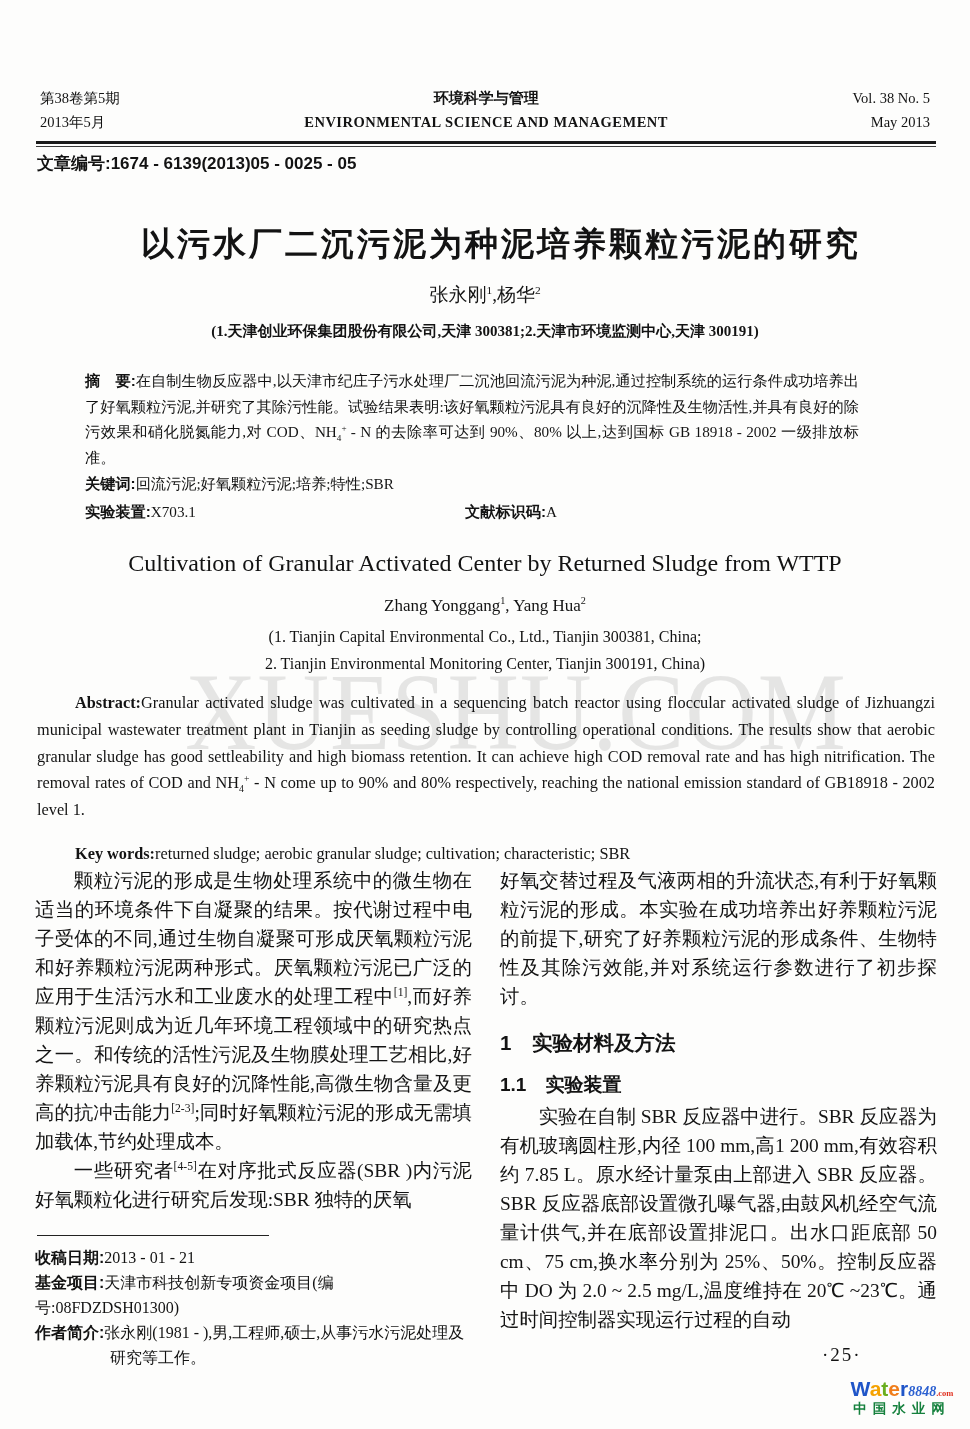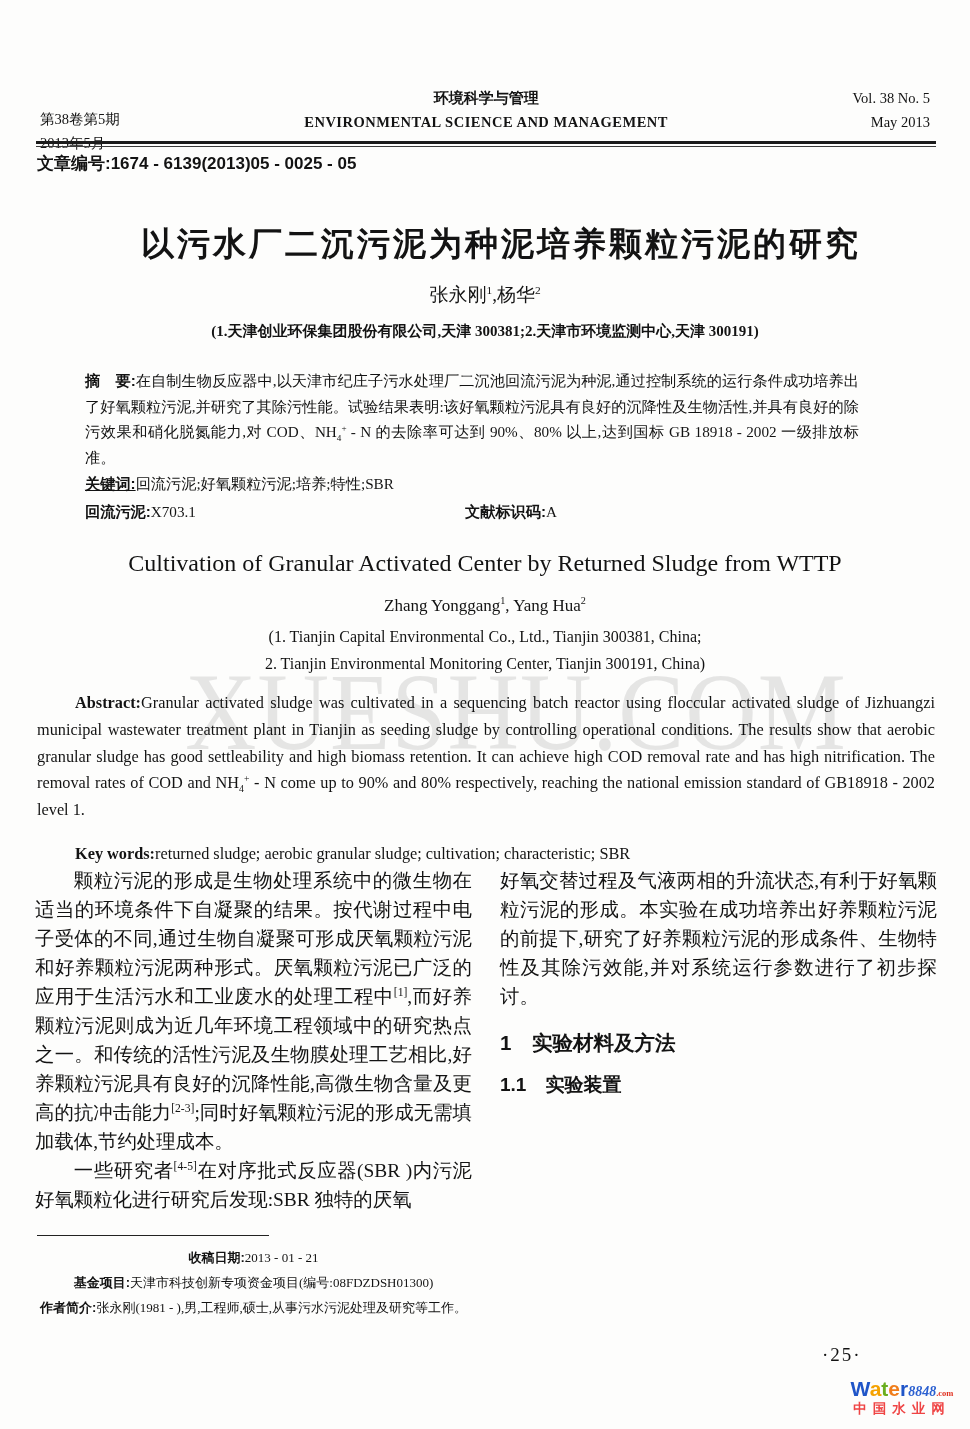--- a/index.html
+++ b/index.html
@@ -6,39 +6,39 @@
   .page{
     position:relative;width:970px;height:1429px;background:#fdfdfc;
     color:#131313;font-family:"Liberation Serif", serif;overflow:hidden;
   }
   sup{font-size:0.6em;vertical-align:super;line-height:0;}
   sub{font-size:0.6em;vertical-align:sub;line-height:0;}
 
   
   .hdr{position:absolute;top:86px;left:40px;right:40px;display:flex;justify-content:space-between;align-items:flex-start;}
   .hdr-col{font-size:14.5px;line-height:24px;font-family:"Liberation Serif",serif;}
-  .hdr-left{text-align:left;margin-top:21px;}
+  .hdr-left{text-align:left;}
   .hdr-center{text-align:center;}
   .hdr-right{text-align:right;}
   .jname-cn{font-weight:bold;font-size:15px;font-family:"Liberation Sans",sans-serif;}
   .jname-en{font-weight:bold;font-size:14.5px;letter-spacing:0.5px;}
   .rule{position:absolute;top:141px;left:36px;right:34px;height:2px;border-top:3px solid #1b1b1b;border-bottom:1px solid #3a3a3a;}
   .article-no{position:absolute;top:152px;left:37px;font-weight:bold;font-size:17px;font-family:"Liberation Sans",sans-serif;}
 
   
   .title-cn{position:absolute;top:210px;left:16px;width:100%;text-align:center;
     font-family:Liberation Sans, sans-serif;font-weight:bold;font-size:33px;letter-spacing:3px;margin-top:12px;}
   .authors-cn{position:absolute;top:282px;left:0;width:100%;text-align:center;font-size:19px;}
   .affil-cn{position:absolute;top:322px;left:0;width:100%;text-align:center;font-size:15px;font-weight:600;}
 
   
   .abs-cn{position:absolute;top:368px;left:85px;width:774px;font-size:15.2px;line-height:25.6px;text-align:justify;}
   .abs-cn .lbl{font-weight:bold;font-family:"Liberation Sans",sans-serif;}
   .kw-cn{position:absolute;top:474px;left:85px;width:774px;font-size:15.2px;}
-  .kw-cn .lbl{font-weight:bold;font-family:"Liberation Sans",sans-serif;text-decoration:underline;}
+  .kw-cn .lbl{font-weight:bold;font-family:"Liberation Sans",sans-serif;}
   .clc{position:absolute;top:502px;left:85px;width:774px;font-size:15.2px;}
   .clc .lbl{font-weight:bold;font-family:"Liberation Sans",sans-serif;}
   .doc-code{position:absolute;left:380px;top:0;}
 
   
   .title-en{position:absolute;top:550px;left:0;width:100%;text-align:center;font-size:24px;}
   .authors-en{position:absolute;top:596px;left:0;width:100%;text-align:center;font-size:17px;}
   .affil-en1{position:absolute;top:628px;left:0;width:100%;text-align:center;font-size:16px;}
   .affil-en2{position:absolute;top:655px;left:0;width:100%;text-align:center;font-size:16px;}
   .abs-en{position:absolute;top:690px;left:37px;width:898px;font-size:16.3px;line-height:26.8px;text-align:justify;}
@@ -49,21 +49,21 @@
   
   .columns{position:absolute;top:866px;left:35px;width:902px;display:flex;gap:28px;}
   .col{width:445px;font-size:19.4px;line-height:29px;text-align:justify;}
   .col p{margin:0;}
   .indent{text-indent:2em;}
   .h1{font-family:"Liberation Sans",sans-serif;font-weight:bold;font-size:20.5px;margin:17px 0 13px 0;text-align:left;}
   .h2{font-family:"Liberation Sans",sans-serif;font-weight:bold;font-size:19px;margin:0 0 3px 0;text-align:left;}
 
   
   .fn-rule{width:232px;border-top:1.5px solid #222;margin:21px 0 9px 2px;}
-  .fn{font-size:13px;line-height:25px;text-align:center;}
+  .fn{font-size:16px;line-height:25px;text-align:left;}
   .fn .lbl{font-weight:bold;font-family:"Liberation Sans",sans-serif;}
   .fn-bio{padding-left:75px;text-indent:-75px;}
 
   
   .watermark{position:absolute;top:645px;left:185px;z-index:0;font-size:99px;line-height:120px;
     color:#c9c9c9;opacity:0.45;letter-spacing:1px;transform:scaleY(1.12);transform-origin:top left;white-space:nowrap;}
   .layer{position:relative;z-index:1;}
   .pageno{position:absolute;top:1344px;left:822px;font-size:19px;letter-spacing:2px;}
   .logo{position:absolute;top:1378px;left:838px;width:128px;text-align:center;line-height:1;}
   .logo-word{font-family:"Liberation Sans",sans-serif;font-weight:bold;font-size:21px;letter-spacing:0px;}
@@ -97,21 +97,21 @@
     <div class="rule"></div>
     <div class="article-no">文章编号:1674 - 6139(2013)05 - 0025 - 05</div>
 
     <div class="title-cn">以污水厂二沉污泥为种泥培养颗粒污泥的研究</div>
     <div class="authors-cn">张永刚<sup>1</sup>,杨华<sup>2</sup></div>
     <div class="affil-cn">(1.天津创业环保集团股份有限公司,天津 300381;2.天津市环境监测中心,天津 300191)</div>
 
     <div class="abs-cn"><span class="lbl">摘　要:</span><span>在自制生物反应器中,以天津市纪庄子污水处理厂二沉池回流污泥为种泥,通过控制系统的运行条件成功培养出了好氧颗粒污泥,并研究了其除污性能。试验结果表明:该好氧颗粒污泥具有良好的沉降性及生物活性,并具有良好的除污效果和硝化脱氮能力,对 COD、NH<sub>4</sub><sup>+</sup> - N 的去除率可达到 90%、80% 以上,达到国标 GB 18918 - 2002 一级排放标准。</span></div>
     <div class="kw-cn"><span class="lbl">关键词:</span><span>回流污泥;好氧颗粒污泥;培养;特性;SBR</span></div>
     <div class="clc">
-      <span><span class="lbl">回流污泥:</span><span>X703.1</span></span>
+      <span><span class="lbl">实验装置:</span><span>X703.1</span></span>
       <span class="doc-code" style="position:absolute;"><span class="lbl">文献标识码:</span><span>A</span></span>
     </div>
 
     <div class="title-en">Cultivation of Granular Activated Center by Returned Sludge from WTTP</div>
     <div class="authors-en">Zhang Yonggang<sup>1</sup>, Yang Hua<sup>2</sup></div>
     <div class="affil-en1">(1. Tianjin Capital Environmental Co., Ltd., Tianjin 300381, China;</div>
     <div class="affil-en2">2. Tianjin Environmental Monitoring Center, Tianjin 300191, China)</div>
 
     <div class="abs-en">
       <div class="first"><span class="lbl">Abstract:</span><span>Granular activated sludge was cultivated in a sequencing batch reactor using floccular activated sludge of Jizhuangzi municipal wastewater treatment plant in Tianjin as seeding sludge by controlling operational conditions. The results show that aerobic granular sludge has good settleability and high biomass retention. It can achieve high COD removal rate and has high nitrification. The removal rates of COD and NH<sub>4</sub><sup>+</sup> - N come up to 90% and 80% respectively, reaching the national emission standard of GB18918 - 2002 level 1.</span></div>
@@ -126,24 +126,25 @@
         <div class="fn">
           <div><span class="lbl">收稿日期:</span><span>2013 - 01 - 21</span></div>
           <div><span class="lbl">基金项目:</span><span>天津市科技创新专项资金项目(编号:08FDZDSH01300)</span></div>
           <div class="fn-bio"><span class="lbl">作者简介:</span><span>张永刚(1981 - ),男,工程师,硕士,从事污水污泥处理及研究等工作。</span></div>
         </div>
       </div>
       <div class="col">
         <p>好氧交替过程及气液两相的升流状态,有利于好氧颗粒污泥的形成。本实验在成功培养出好养颗粒污泥的前提下,研究了好养颗粒污泥的形成条件、生物特性及其除污效能,并对系统运行参数进行了初步探讨。</p>
         <div class="h1">1　实验材料及方法</div>
         <div class="h2">1.1　实验装置</div>
+        <p class="indent">实验在自制 SBR 反应器中进行。SBR 反应器为有机玻璃圆柱形,内径 100 mm,高1 200 mm,有效容积约 7.85 L。原水经计量泵由上部进入 SBR 反应器。SBR 反应器底部设置微孔曝气器,由鼓风机经空气流量计供气,并在底部设置排泥口。出水口距底部 50 cm、75 cm,换水率分别为 25%、50%。控制反应器中 DO 为 2.0 ~ 2.5 mg/L,温度维持在 20℃ ~23℃。通过时间控制器实现运行过程的自动</p>
       </div>
     </div>
 
     <div class="pageno">·25·</div>
 
     <div class="logo">
       <div><span class="logo-word"><span style="color: rgb(31, 85, 200);">W</span><span style="color: rgb(245, 162, 0);">a</span><span style="color: rgb(106, 174, 31);">t</span><span style="color: rgb(240, 125, 26);">e</span><span style="color: rgb(31, 85, 200);">r</span></span><span class="logo-num" style="color: rgb(42, 95, 208);">8848</span><span class="logo-tld" style="color: rgb(224, 48, 32);">.com</span></div>
-      <div class="logo-sub" style="color: #ef4444;">中国水业网</div>
+      <div class="logo-sub" style="color: #15803d;">中国水业网</div>
     </div>
 
   </div>
 </div>
 
 </body></html>

